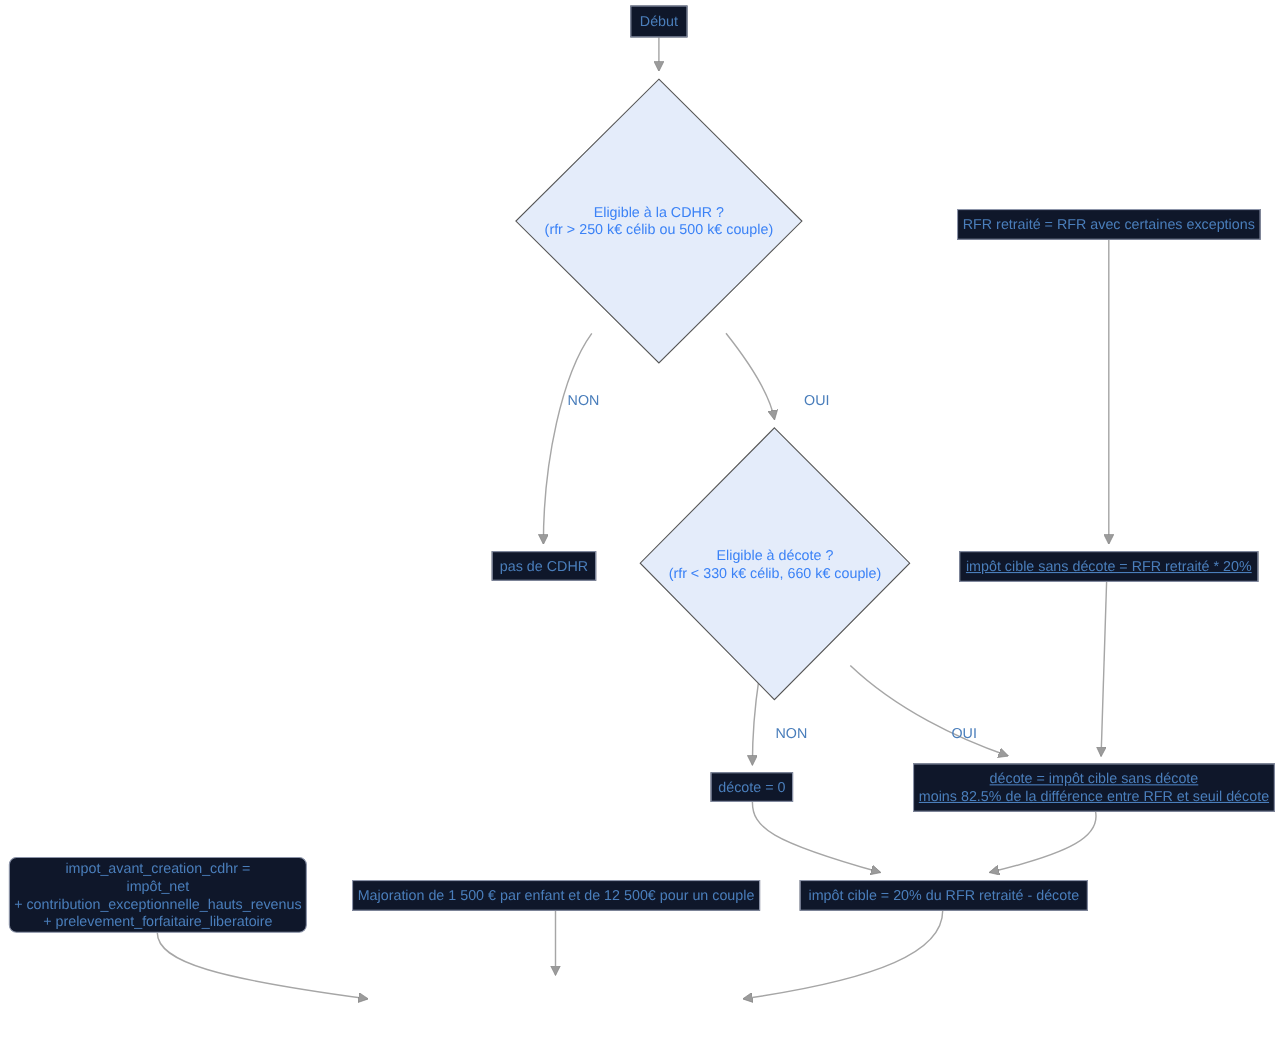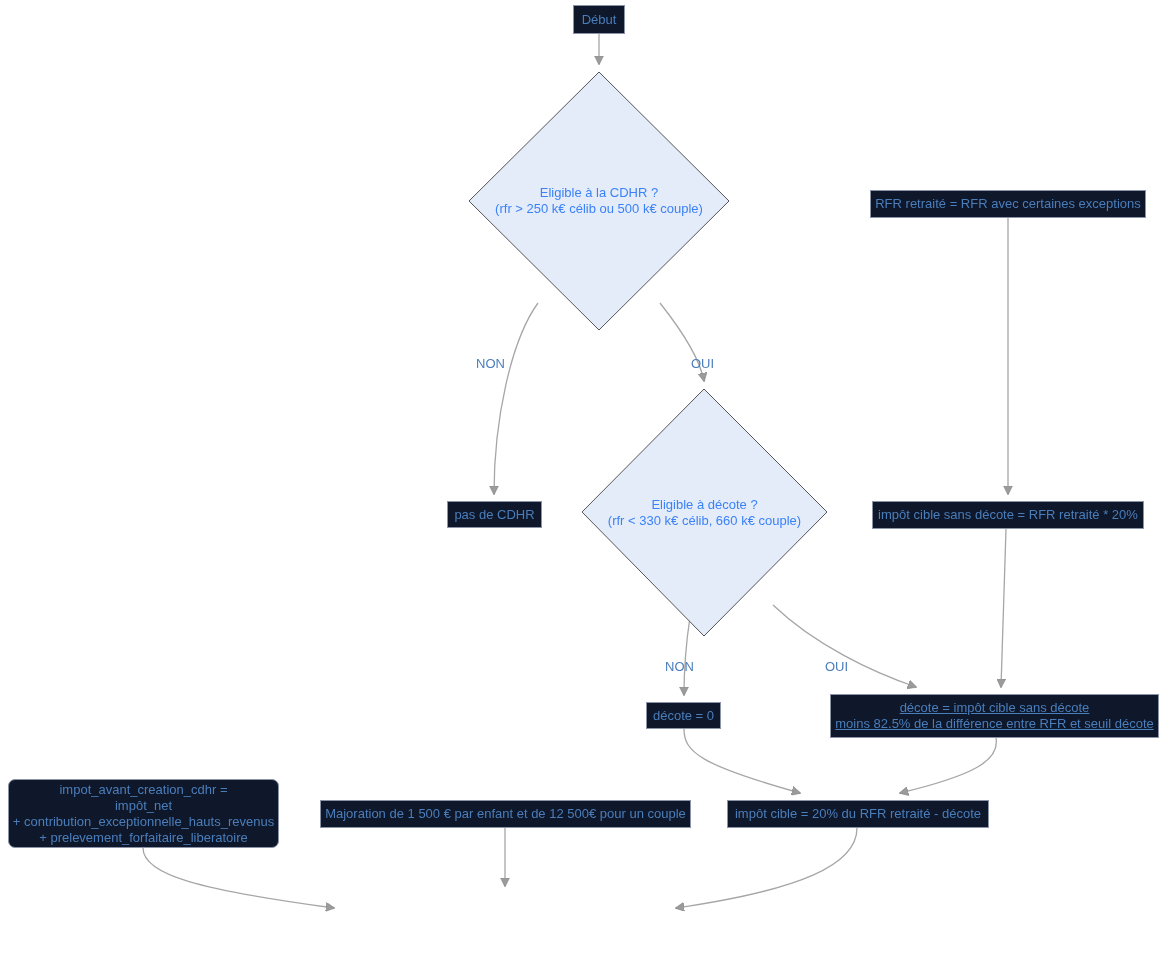--- a/index.html
+++ b/index.html
@@ -64,20 +64,21 @@
     white-space: pre;
     text-align: center;
   }
   .edge-label {
     position: absolute;
     color: #4a7ebb;
     font-size: 13px;
     line-height: 15px;
     white-space: pre;
     text-align: center;
+    margin-left: 40px;
   }
 </style>
 </head>
 <body>
 
 <div id="canvas">
 
   <svg id="edges" width="1166" height="959" viewBox="0 0 1166 959">
     <defs>
       <marker id="arrow" viewBox="0 0 10 10" refX="9" refY="5" markerWidth="7" markerHeight="7" orient="auto-start-reverse">
@@ -133,21 +134,21 @@
   </div>
 
   <div class="node diamond" style="left:581px; top:388px; width:247px; height:249px;">
     <svg class="diamond-shape" viewBox="0 0 247 249" preserveAspectRatio="none">
       <polygon points="123,1 246,124 123,248 1,124" fill="#e4ecfa" stroke="#555555" stroke-width="1"></polygon>
     </svg>
     <span class="diamond-label">Eligible à décote ?
 (rfr &lt; 330 k€ célib, 660 k€ couple)</span>
   </div>
 
-  <div class="node box" style="left:872px; top:501px; width:272px; height:28px;">
+  <div class="node box" style="left:872px; top:501px; width:272px; height:28px;text-decoration:underline;">
     <span>impôt cible sans décote = RFR retraité * 20%</span>
   </div>
 
   <div class="node box" style="left:646px; top:702px; width:75px; height:27px;">
     <span>décote = 0</span>
   </div>
 
   <div class="node box" style="left:830px; top:694px; width:329px; height:44px;text-decoration:underline;">
     <span>décote = impôt cible sans décote
 moins 82.5% de la différence entre RFR et seuil décote</span>

